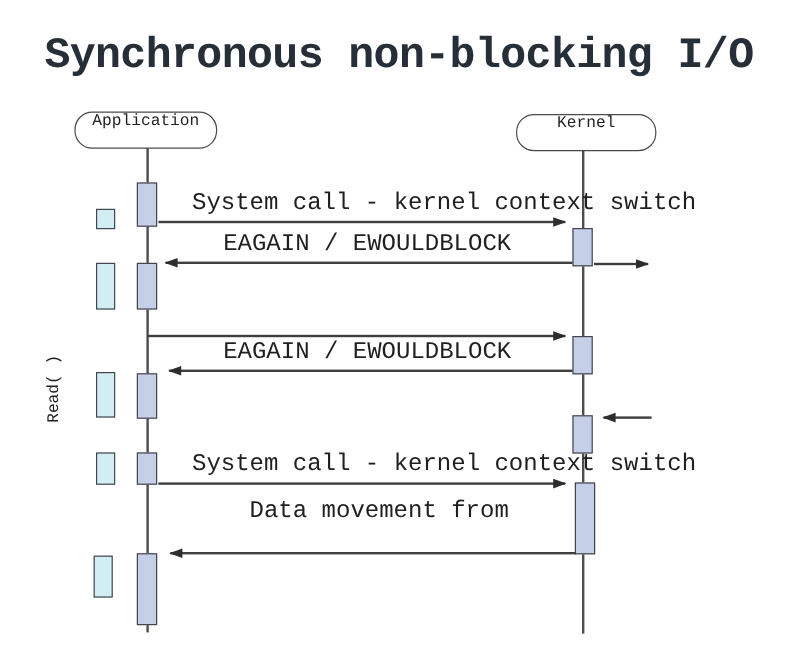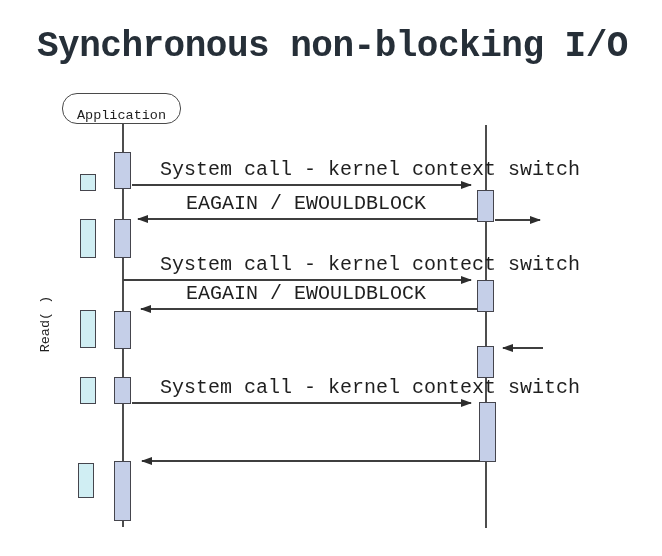--- a/index.html
+++ b/index.html
@@ -7,21 +7,21 @@
     position:relative;width:662px;height:552px;background:#ffffff;overflow:hidden;
     font-family:Liberation Mono, monospace;color:#2a2a2a;
   }
   .title{
     position:absolute;left:37px;top:26px;margin:0;
     font-size:36px;font-weight:700;letter-spacing:-0.5px;color:#262f38;
     white-space:nowrap;
   }
   .actor-head{
     position:absolute;height:31px;border:1.6px solid #4a4a4a;border-radius:15px;
-    background:#ffffff;display:flex;align-items:flex-end;justify-content:center;
+    background:#ffffff;display:flex;align-items:flex-start;justify-content:center;
     font-size:13.5px;color:#1f1f1f;box-sizing:border-box;z-index:3;
   }
   .lifeline{
     position:absolute;width:1.6px;background:#4d4d4d;z-index:1;
   }
   .bar{
     position:absolute;width:17px;box-sizing:border-box;
     border:1.8px solid #45454d;background:#c5cfe8;z-index:2;
   }
   .buf{
@@ -50,20 +50,23 @@
 </head>
 <body>
 
 <div class="canvas">
 
   <h1 class="title">Synchronous non-blocking I/O</h1>
 
   <div class="actor-head" style="left:62px;top:93px;width:119px;">
     <span>Application</span>
   </div>
+  <div class="actor-head" style="left:430px;top:95px;width:117px;">
+    <span>Kernel</span>
+  </div>
 
   <div class="lifeline" style="left:122px;top:123px;height:404px;"></div>
   <div class="lifeline" style="left:485px;top:125px;height:403px;"></div>
 
   <div class="bar" style="left:114px;top:152px;height:37px;"></div>
   <div class="bar" style="left:114px;top:219px;height:39px;"></div>
   <div class="bar" style="left:114px;top:311px;height:38px;"></div>
   <div class="bar" style="left:114px;top:377px;height:27px;"></div>
   <div class="bar" style="left:114px;top:461px;height:60px;"></div>
 
@@ -85,41 +88,40 @@
 
   <div class="msg-label" style="left:160px;top:196px;width:292px;">EAGAIN / EWOULDBLOCK</div>
   <div class="arrow" style="left:138px;top:218px;width:339px;">
     <i class="ah-l"></i>
   </div>
 
   <div class="arrow" style="left:495px;top:219px;width:45px;">
     <i class="ah-r"></i>
   </div>
 
-  <div class="msg-label" style="left:160px;top:257px;width:292px;">System call - kernel contect switch</div>
   <div class="arrow" style="left:123px;top:279px;width:348px;">
     <i class="ah-r"></i>
   </div>
 
   <div class="msg-label" style="left:160px;top:286px;width:292px;">EAGAIN / EWOULDBLOCK</div>
   <div class="arrow" style="left:141px;top:308px;width:336px;">
     <i class="ah-l"></i>
   </div>
 
   <div class="arrow" style="left:503px;top:347px;width:40px;">
     <i class="ah-l"></i>
   </div>
 
   <div class="msg-label" style="left:160px;top:380px;width:292px;">System call - kernel context switch</div>
   <div class="arrow" style="left:132px;top:402px;width:339px;">
     <i class="ah-r"></i>
   </div>
 
   <div class="msg-label" style="left:170px;top:419px;width:292px;">
-    <br>
+    <span>Data movement from</span><br>
   </div>
   <div class="arrow" style="left:142px;top:460px;width:338px;">
     <i class="ah-l"></i>
   </div>
 
   <div class="msg-label rot" style="left:16px;top:316px;width:60px;font-size:13.5px;">Read( )</div>
 
 </div>
 
 </body></html>

